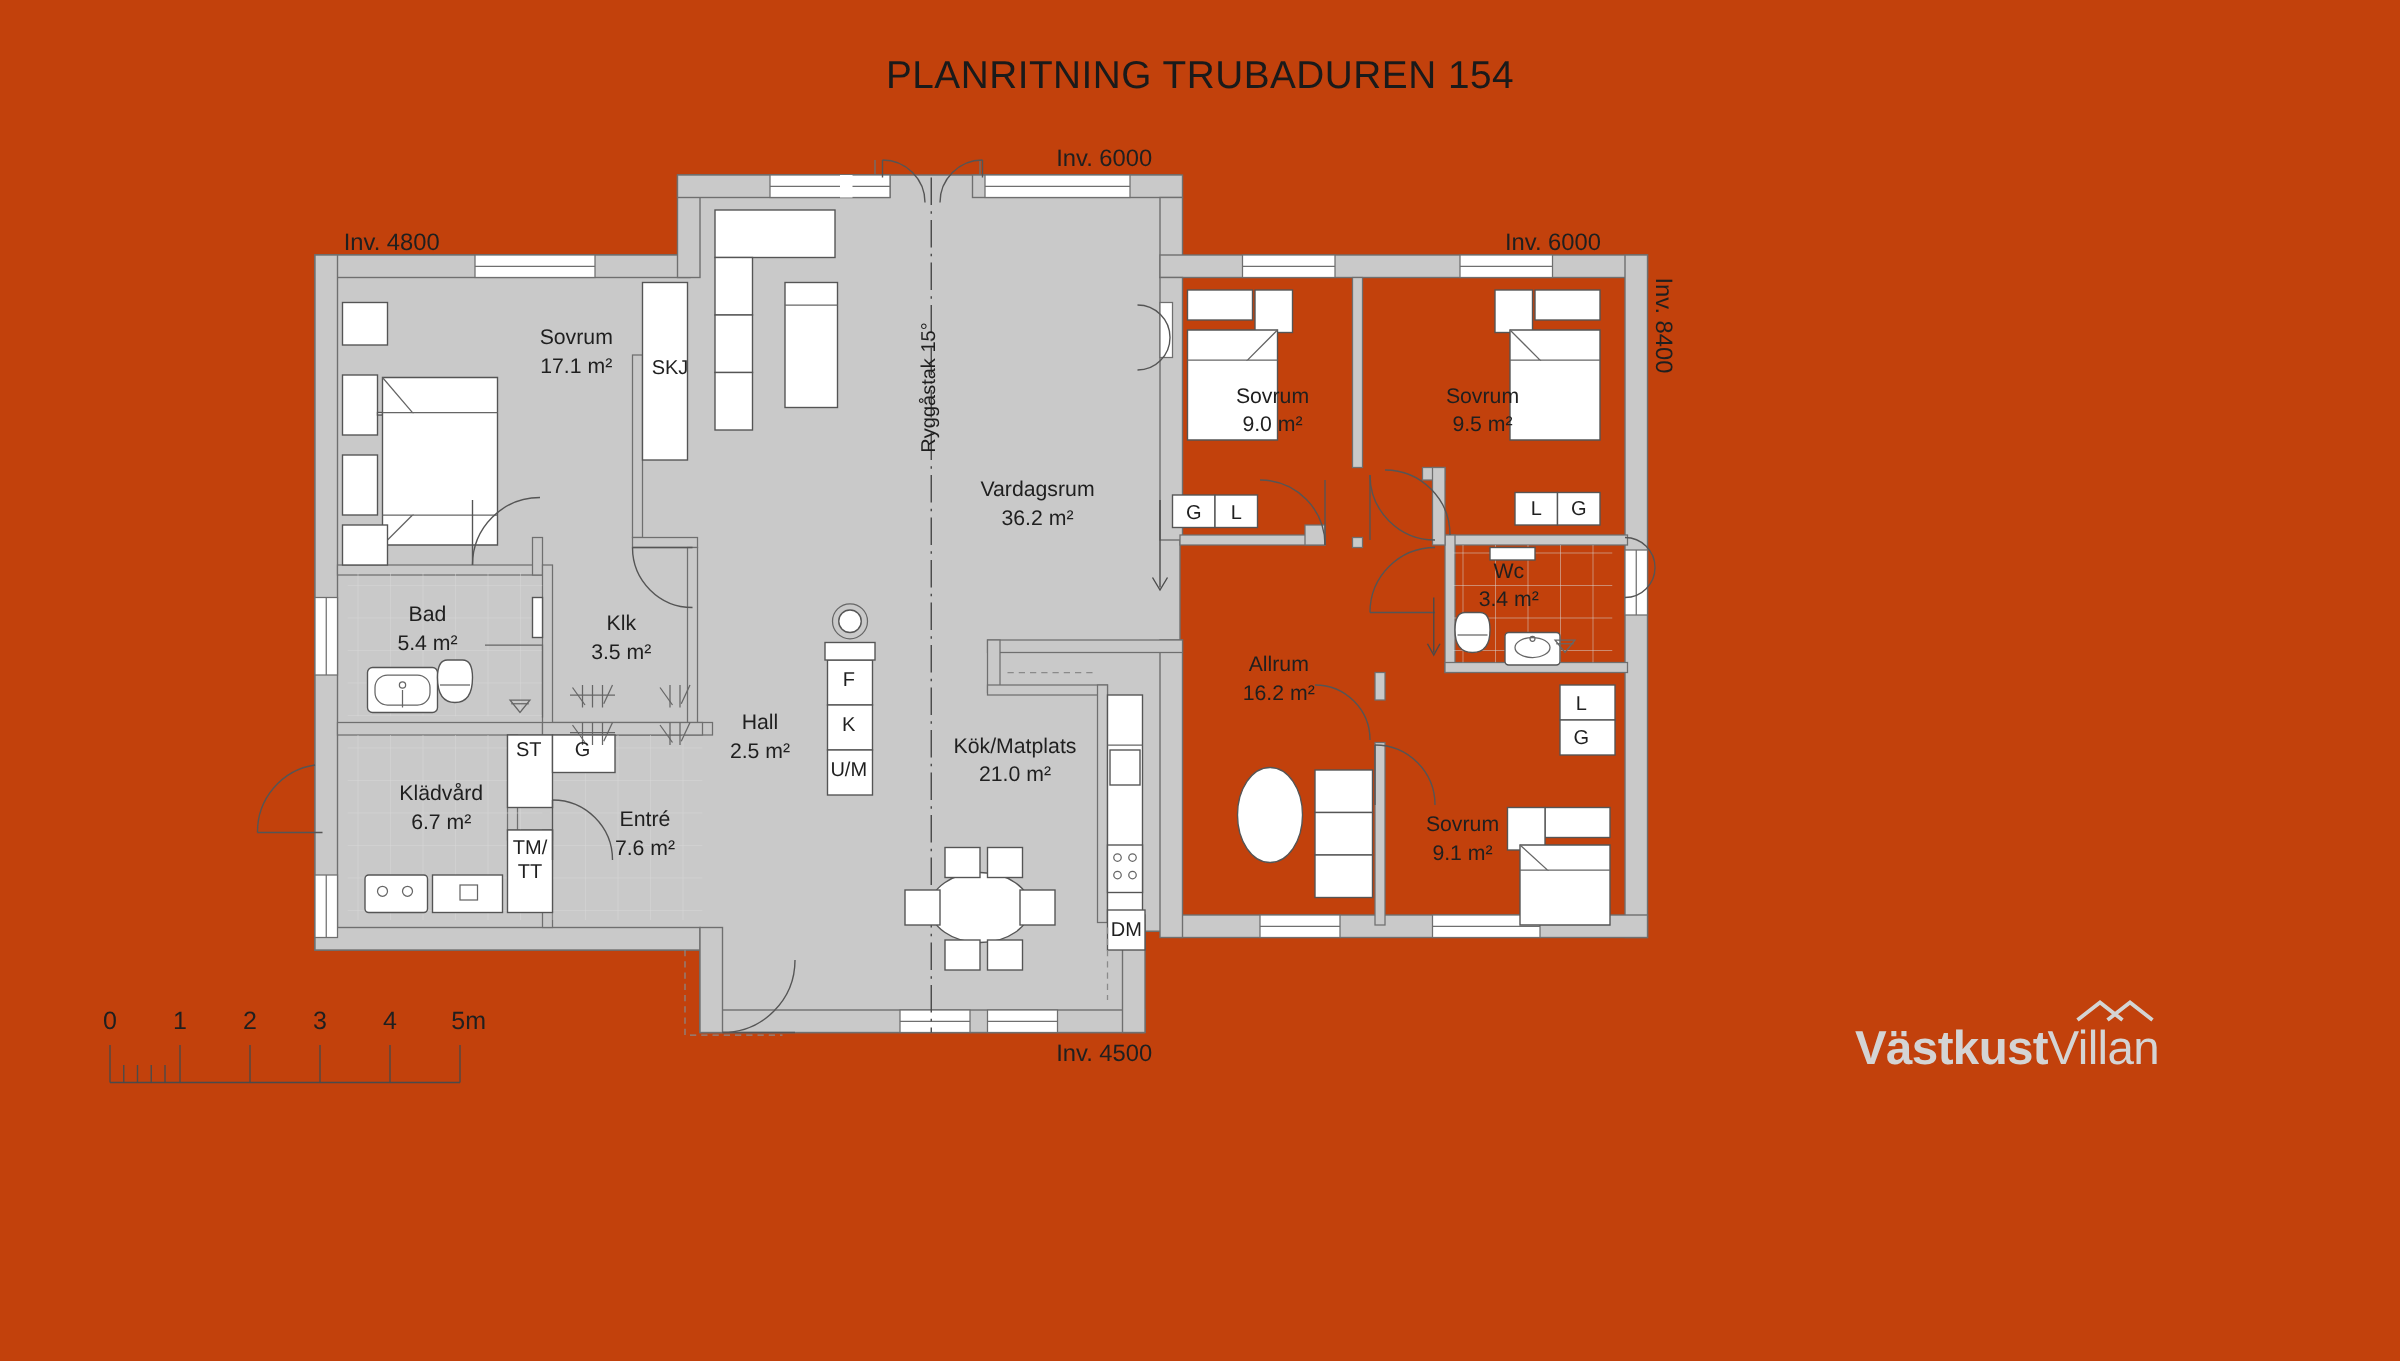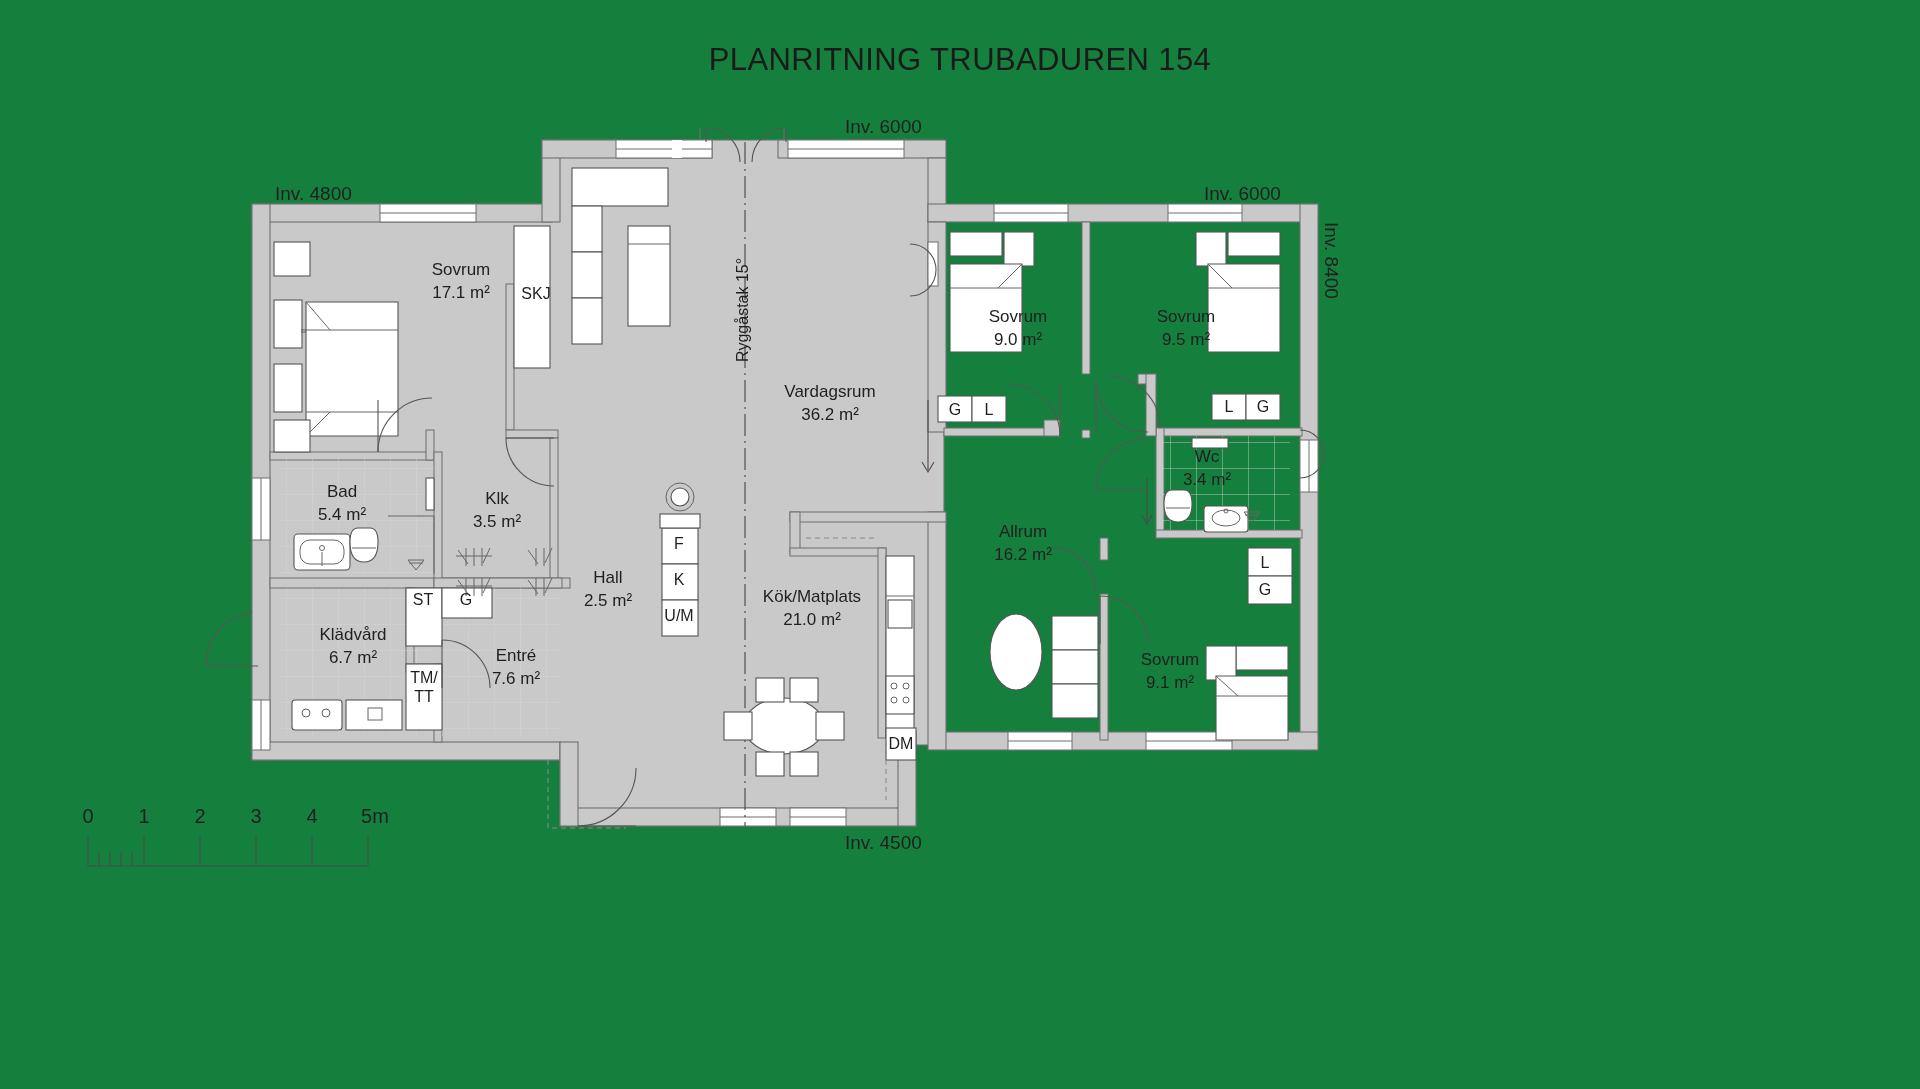--- a/index.html
+++ b/index.html
@@ -5,21 +5,21 @@
   html, body {
     margin: 0; padding: 0;
     background: #ffffff;
     width: 1920px; height: 1089px;
     overflow: hidden;
     font-family: "Liberation Sans", sans-serif;
   }
   #stage {
     position: relative;
     width: 1920px; height: 1089px;
-    background: #15803d;
+    background: #c2410c;
   }
   #title {
     position: absolute;
     top: 42px; left: 0; width: 1920px;
     text-align: center;
     font-size: 31px;
     font-weight: 400;
     letter-spacing: 0.4px;
     color: #1a1a1a;
   }
@@ -522,14 +522,22 @@
         <line x1="88" y1="866" x2="368" y2="866"></line>
         <line x1="99" y1="852" x2="99" y2="866"></line>
         <line x1="110" y1="852" x2="110" y2="866"></line>
         <line x1="121" y1="852" x2="121" y2="866"></line>
         <line x1="132" y1="852" x2="132" y2="866"></line>
       </g>
     </g>
 
   </svg>
 
+  <div id="logo">
+    <svg width="260" height="70" style="position:absolute;left:0;top:0;">
+      <path d="M 178 16 L 196 2 L 214 16" fill="none" stroke="#d4d4d4" stroke-width="3"></path>
+      <path d="M 202 16 L 220 2 L 238 16" fill="none" stroke="#d4d4d4" stroke-width="3"></path>
+    </svg>
+    <span class="lg1">Västkust</span>
+    <span class="lg2">Villan</span>
+  </div>
 
 </div>
 
 </body></html>

